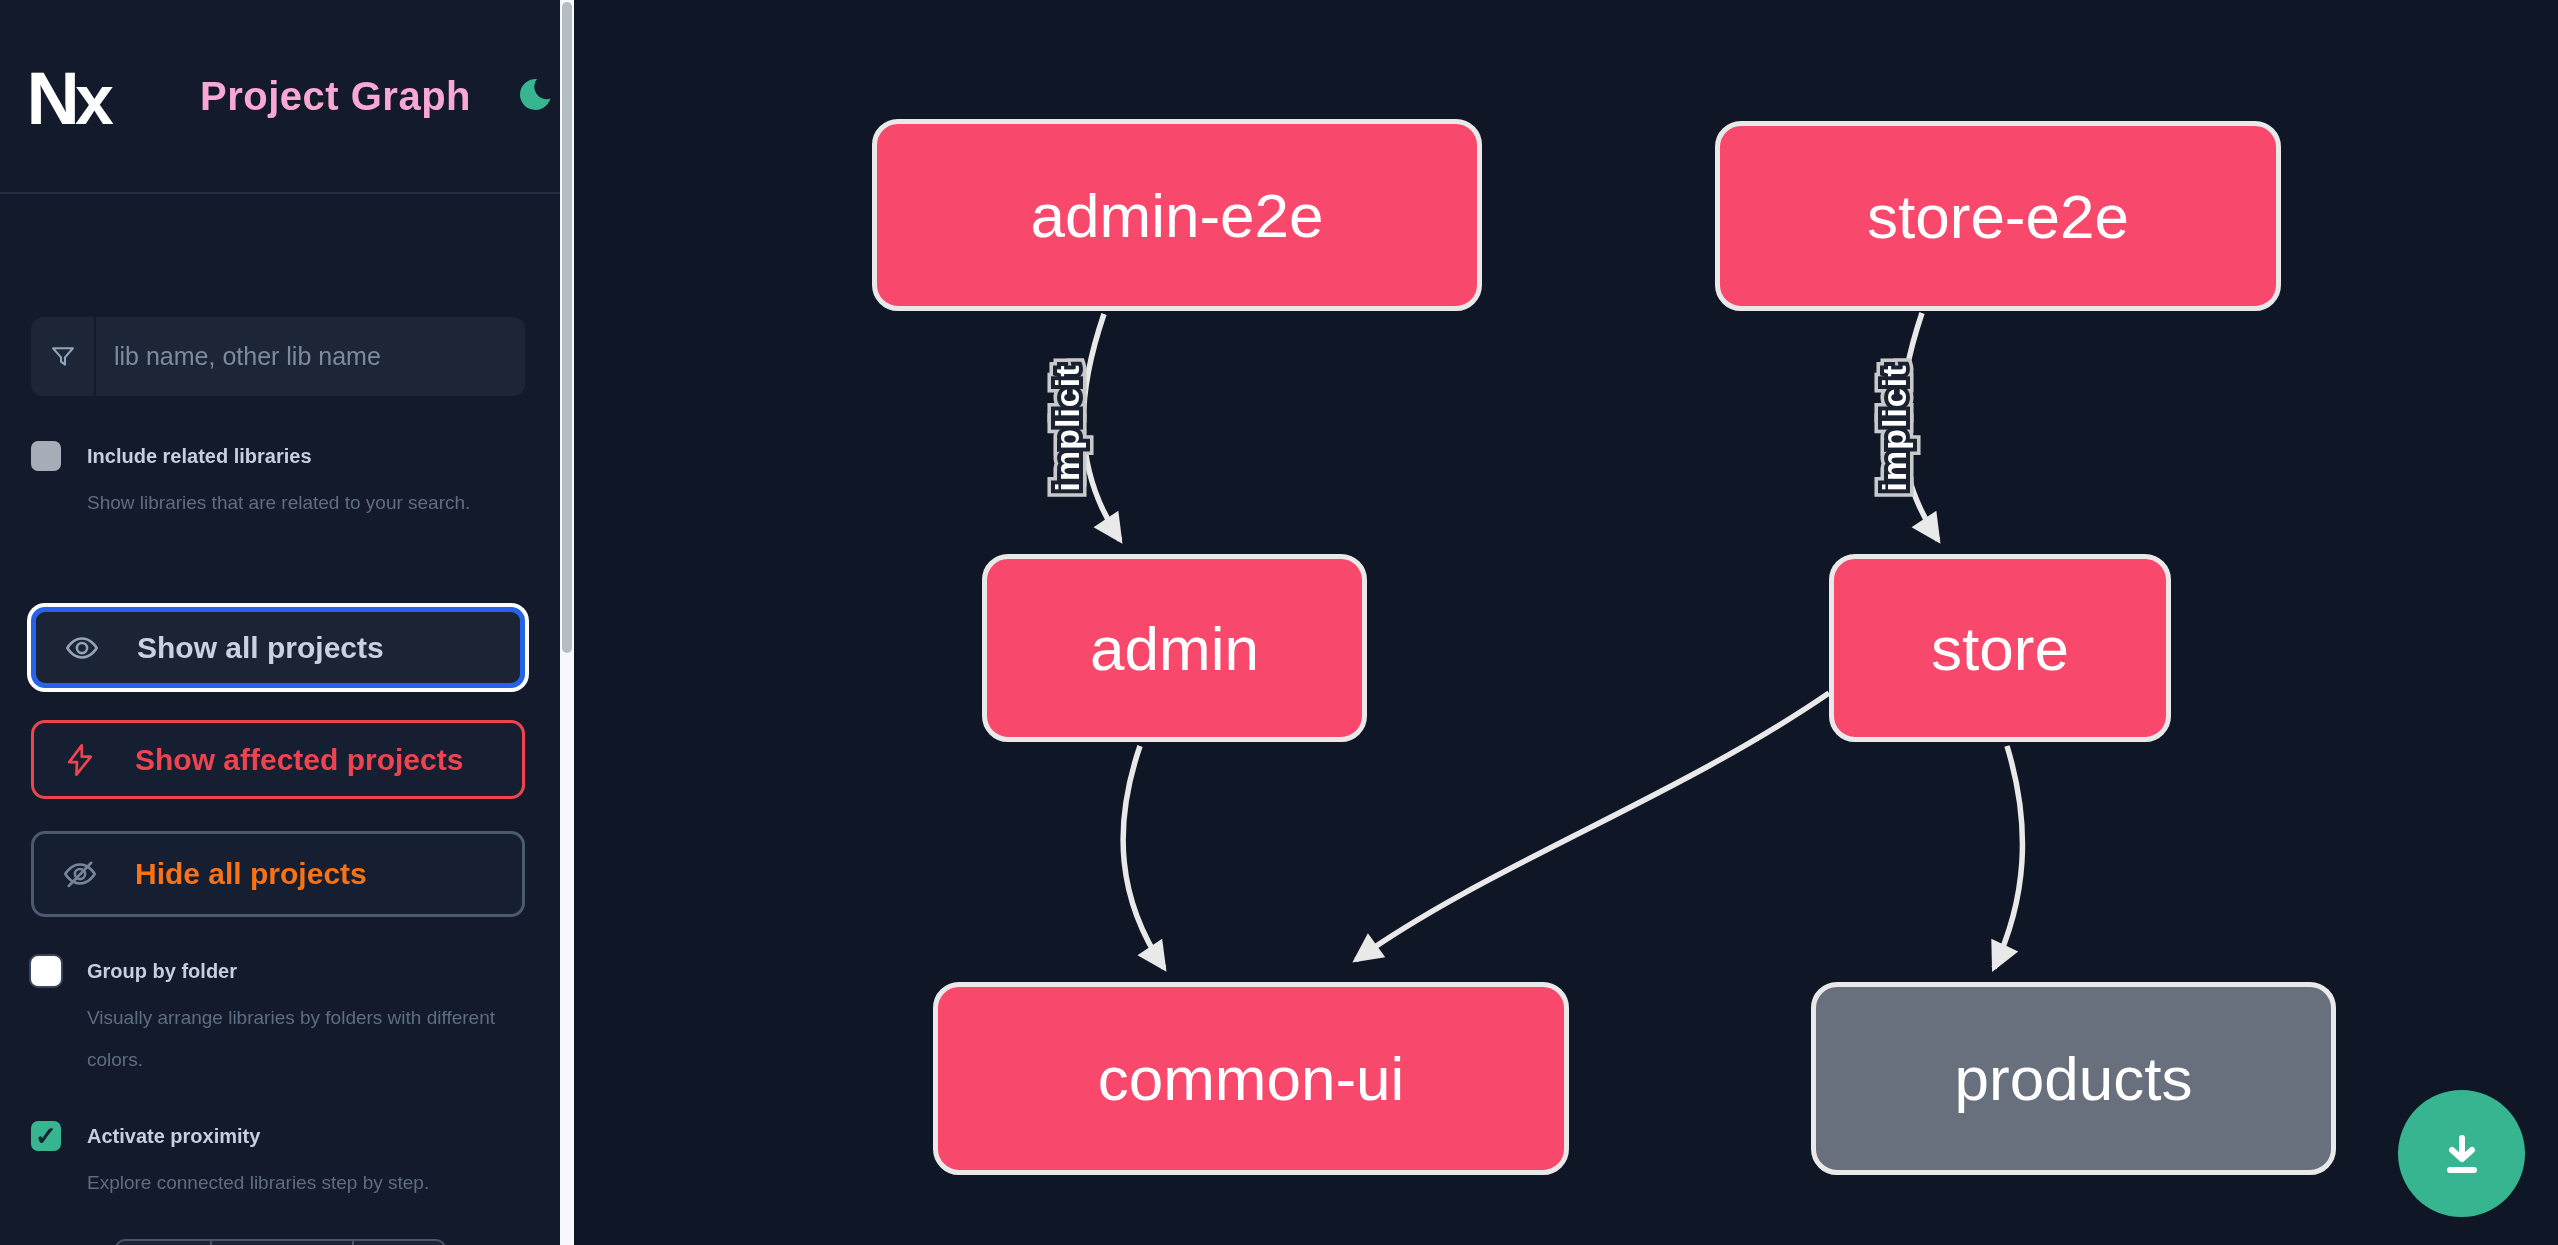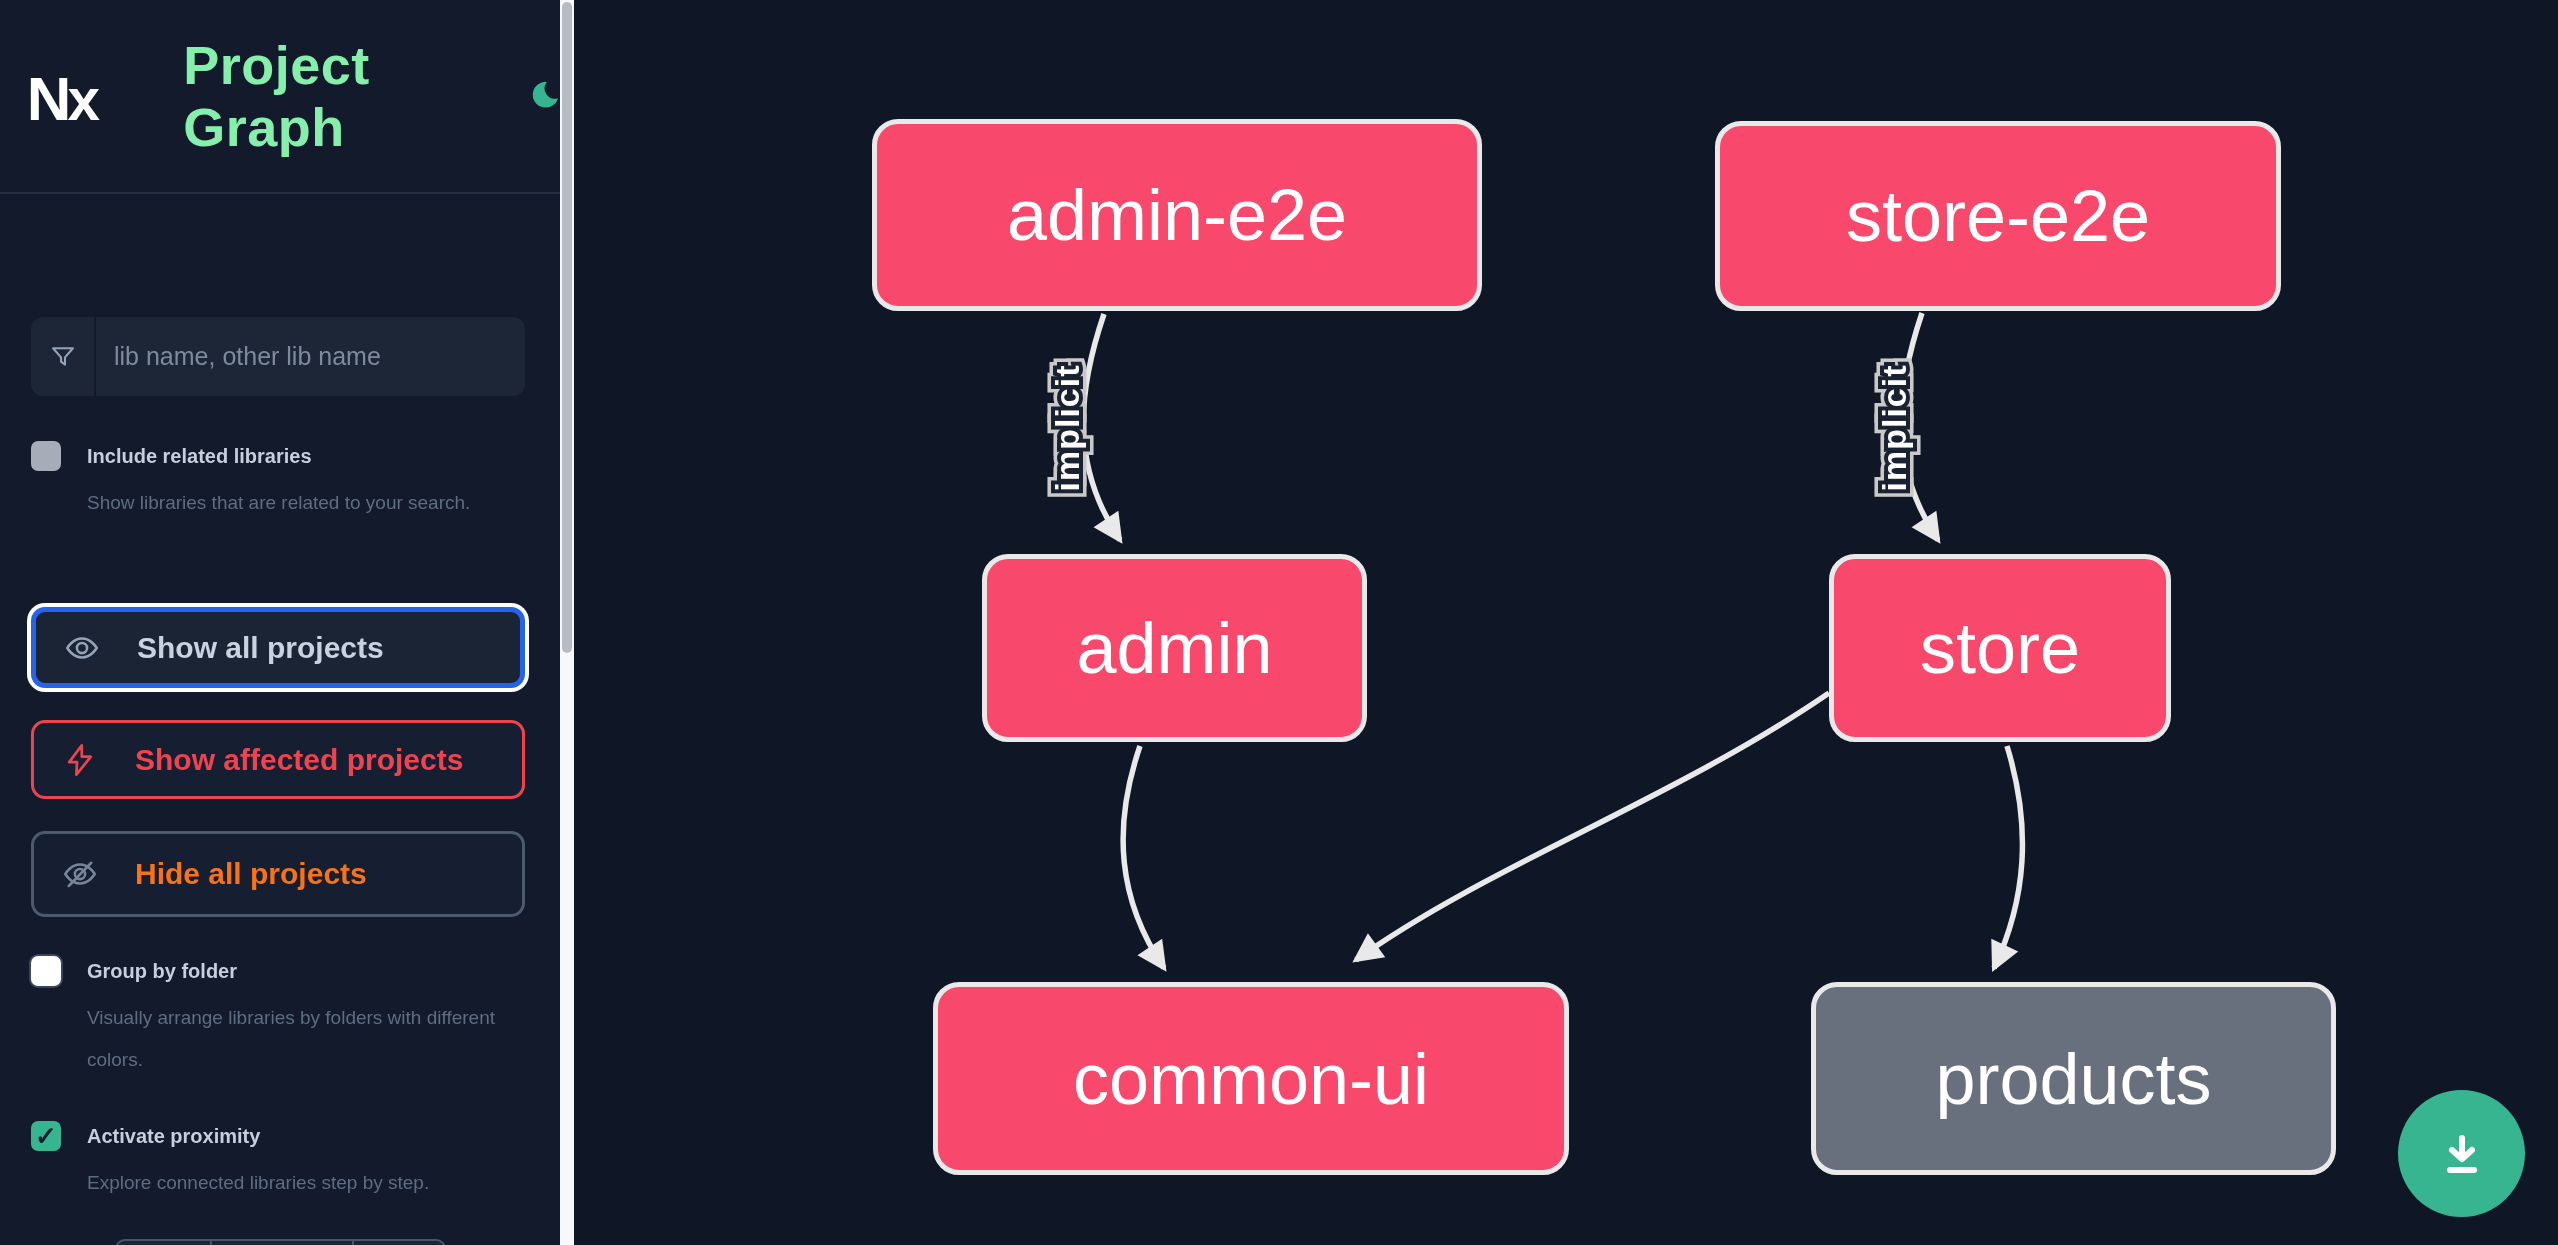--- a/index.html
+++ b/index.html
@@ -3,21 +3,21 @@
 <meta charset="utf-8">
 <style>
   html,body{margin:0;padding:0;background:#0f1726;}
   #app{position:relative;width:2558px;height:1245px;overflow:hidden;
        font-family:"Liberation Sans",sans-serif;background:#0f1726;}
   
   #sidebar{position:absolute;left:0;top:0;width:560px;height:1245px;background:#121a2b;}
   #sb-header{position:absolute;left:0;top:0;width:560px;height:192px;
              border-bottom:2px solid #232e41;display:flex;align-items:center;}
   #logo{margin-left:30px;width:98px;height:68px;}
-  #title{margin-left:72px;color:#86efac;font-size:54px;font-weight:700;letter-spacing:.5px;}
+  #title{margin-left:72px;color:#f9a8d4;font-size:40px;font-weight:700;letter-spacing:.5px;}
   #moon{margin-left:42px;width:40px;height:40px;cursor:pointer;}
   #info-row{position:absolute;left:31px;top:222px;width:500px;display:flex;align-items:center;gap:21px;}
   #info-row .txt{color:#93a1b3;font-size:27px;}
   
   #search{position:absolute;left:31px;top:317px;width:494px;height:79px;background:#1c2637;
           border-radius:12px;display:flex;align-items:stretch;overflow:hidden;}
   #search .icon-cell{width:63px;display:flex;align-items:center;justify-content:center;
           border-right:2px solid #121a2b;}
   #search input{flex:1;background:transparent;border:none;outline:none;color:#cbd5e1;
           font-size:25px;font-family:"Liberation Sans",sans-serif;padding:0 0 0 18px;}
@@ -48,21 +48,21 @@
   #segments .seg{border-right:2px solid #4a5568;} 
   #segments .seg:last-child{border-right:none;}
   
   #scroll-track{position:absolute;left:560px;top:0;width:14px;height:1245px;background:#f7f8f9;}
   #scroll-thumb{position:absolute;left:2px;top:2px;width:10px;height:651px;background:#b6bcc4;border-radius:6px;}
   
   #graph{position:absolute;left:574px;top:0;width:1984px;height:1245px;background:#0f1726;}
   #edges{position:absolute;left:0;top:0;}
   .gnode{position:absolute;box-sizing:border-box;border:5px solid #e9e9e9;border-radius:26px;
          display:flex;align-items:center;justify-content:center;color:#ffffff;
-         font-size:72px;cursor:pointer;}
+         font-size:62px;cursor:pointer;}
   .gnode.affected{background:#f8486b;}
   .gnode.regular{background:#69707d;}
   .edge{fill:none;stroke:#e9e9e9;stroke-width:5.5px;}
   .elabel-halo{fill:#ffffff;stroke:#c9c9c9;stroke-width:15px;}
   .elabel-dark{fill:#ffffff;stroke:#1a2232;stroke-width:8px;paint-order:stroke;}
   .elabel-halo,.elabel-dark{font-family:"Liberation Sans",sans-serif;font-size:34px;
          font-weight:700;letter-spacing:1px;text-anchor:middle;}
   
   #fab{position:absolute;left:2398px;top:1090px;width:127px;height:127px;border-radius:50%;
        background:#36b590;display:flex;align-items:center;justify-content:center;cursor:pointer;}

